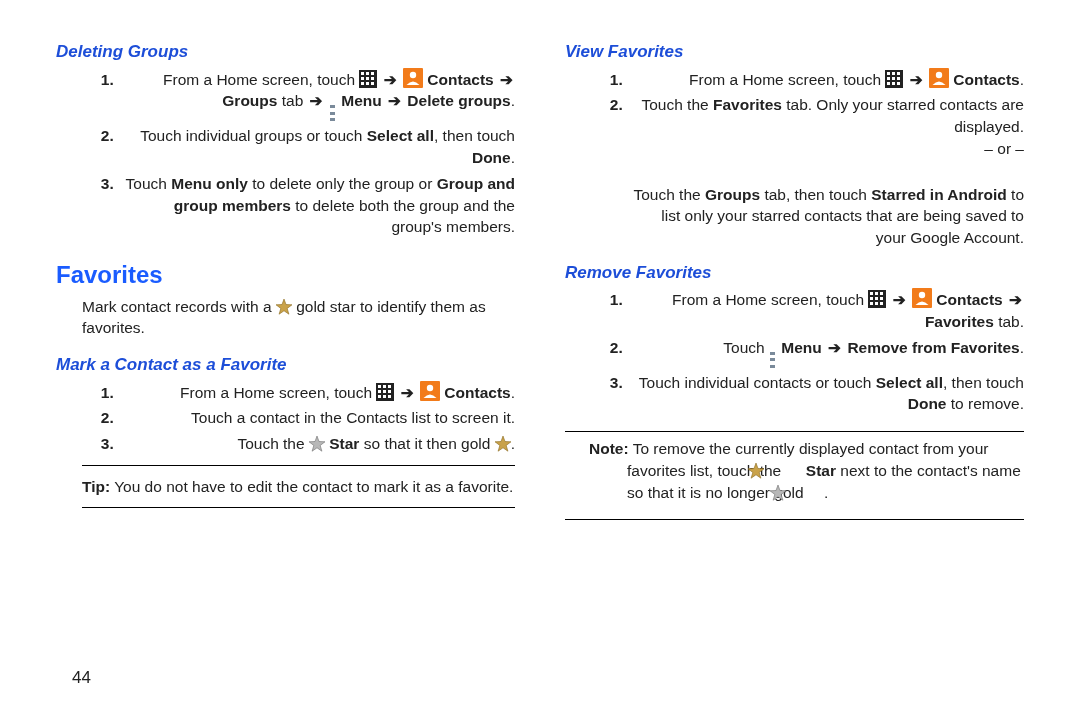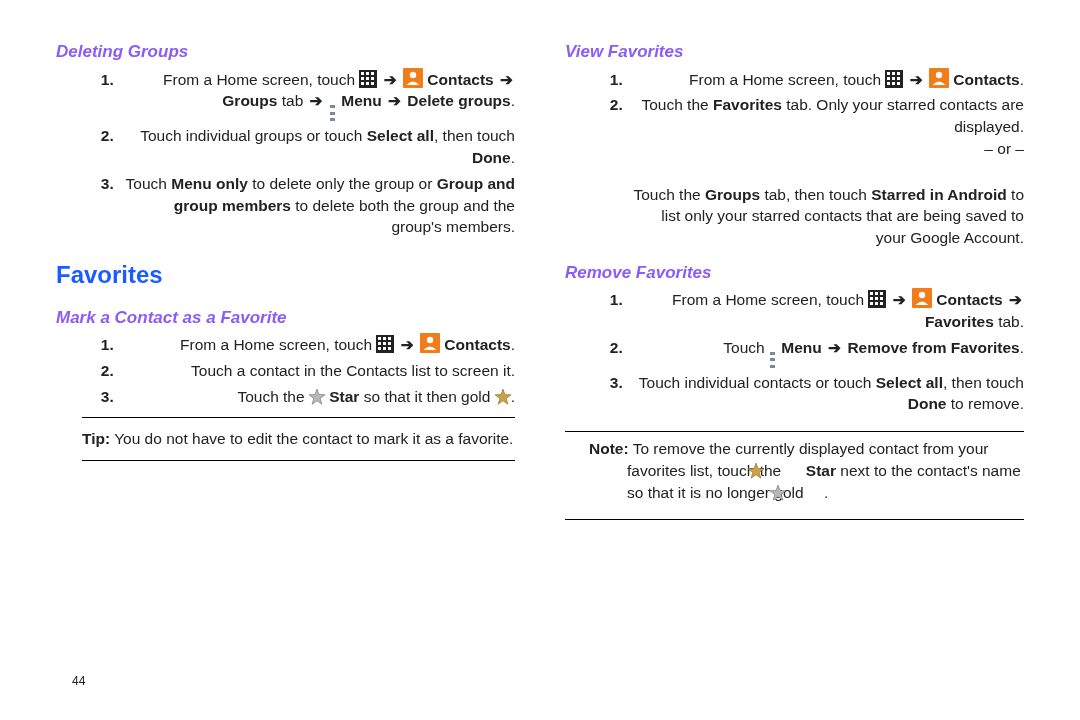--- a/index.html
+++ b/index.html
@@ -14,21 +14,21 @@
     color: #222;
     display: flex;
     column-gap: 50px;
     position: relative;
   }
   .col {
     flex: 1;
     min-width: 0;
   }
   .h2 {
-    color: #8b5cf6;
+    color: #1d4ed8;
     font-weight: 700;
     font-style: italic;
     font-size: 17px;
     margin: 0 0 4px 0;
   }
   .h1 {
     color: #1a5cff;
     font-weight: 800;
     font-size: 24px;
     margin: 20px 0 4px 0;
@@ -48,21 +48,21 @@
   .grid { width:18px; height:18px; }
   .contacts { width:20px; height:20px; background:#f27b1a; position:relative; border-radius:1px; }
   .contacts svg { position:absolute; top:2px; left:2px; }
   .menu { width:6px; height:16px; display:inline-flex; flex-direction:column; justify-content:space-between; vertical-align:-2px; margin:0 1px;}
   .menu span{ width:5px; height:3px; background:#7a8a9a; display:block;}
   .star { width:16px; height:16px; }
   .page-num {
     position: absolute;
     bottom: 30px;
     left: 72px;
-    font-size: 12px;
+    font-size: 17px;
   }
 </style>
 </head>
 <body>
 
 <svg width="0" height="0" style="position:absolute">
   <defs>
     <g id="grid-ic">
       <rect x="0" y="0" width="18" height="18" fill="#222"></rect>
       <g fill="#fff">
@@ -118,20 +118,27 @@
     </li>
     <li>
       <span>Touch individual groups or touch </span><span class="b">Select all</span><span>, then touch </span><span class="b">Done</span>.
     </li>
     <li>
       <span>Touch </span><span class="b">Menu only</span><span> to delete only the group or </span><span class="b">Group and group members</span><span> to delete both the group and the group's members.</span>
     </li>
   </ol>
 
   <div class="h1">Favorites</div>
+  <p>
+    <span>Mark contact records with a </span>
+    <span class="ic star"><svg width="16" height="16">
+          <use href="#star-gold"></use>
+        </svg></span>
+    <span> gold star to identify them as favorites.</span>
+  </p>
 
   <div class="h2" style="margin-top:14px">Mark a Contact as a Favorite</div>
   <ol>
     <li>
       <span>From a Home screen, touch </span>
       <span class="ic grid"><svg width="18" height="18">
             <use href="#grid-ic"></use>
           </svg></span>
       <span class="arr">➔</span>
       <span class="ic contacts"><svg width="16" height="16">

